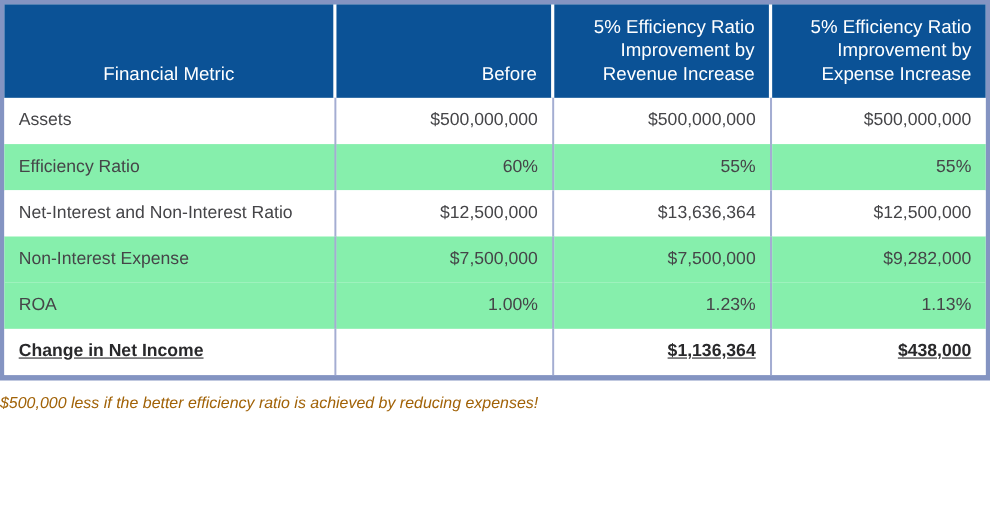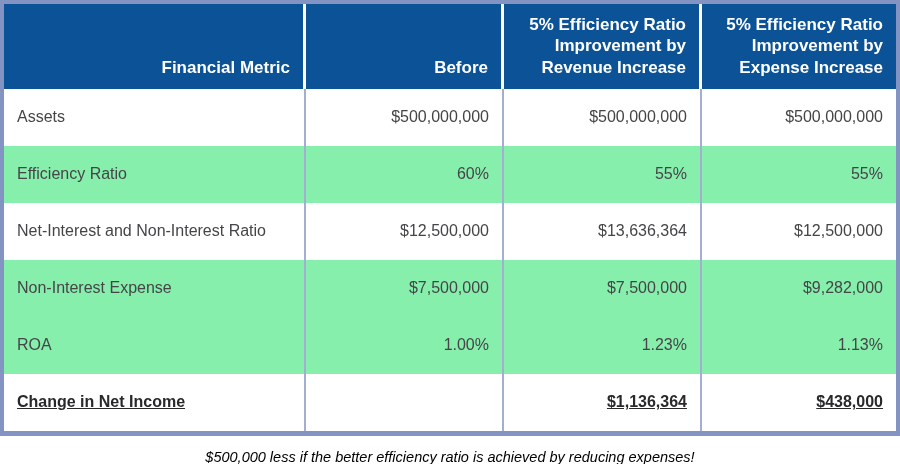--- a/index.html
+++ b/index.html
@@ -25,41 +25,41 @@
     border-collapse: separate;
     border-spacing: 0;
     table-layout: fixed;
   }
   th, td {
     box-sizing: border-box;
   }
   thead th {
     background: #0b5296;
     color: #ffffff;
-    font-weight: bold;
+    font-weight: normal;
     font-size: 17px;
     line-height: 1.25;
     vertical-align: bottom;
     padding: 10px 13px 11px 13px;
     height: 77px;
   }
   thead th.c-metric {
-    text-align: right;
+    text-align: center;
   }
   thead th.c-num {
     text-align: right;
   }
   thead th.divider-r {
     border-right: 3px solid #ffffff;
   }
   thead .hline {
     display: block;
   }
   tbody td {
-    height: 57px;
+    height: 42px;
     font-size: 16px;
     color: #454548;
     background: #ffffff;
     vertical-align: middle;
     padding: 0 13px;
   }
   tbody td.c-metric {
     text-align: left;
   }
   tbody td.c-num {
@@ -72,24 +72,24 @@
   tbody tr.alt td {
     background: #86efac;
   }
   tbody tr.total-row td {
     font-weight: bold;
     color: #29292b;
     text-decoration: underline;
   }
   .footnote {
     margin-top: 13px;
-    text-align: center;
+    text-align: left;
     font-style: italic;
     font-size: 14.5px;
-    color: #000000;
+    color: #a16207;
   }
 </style>
 </head>
 <body>
 
 <div class="page">
 
   <div class="table-wrap">
     <table>
       <colgroup>

